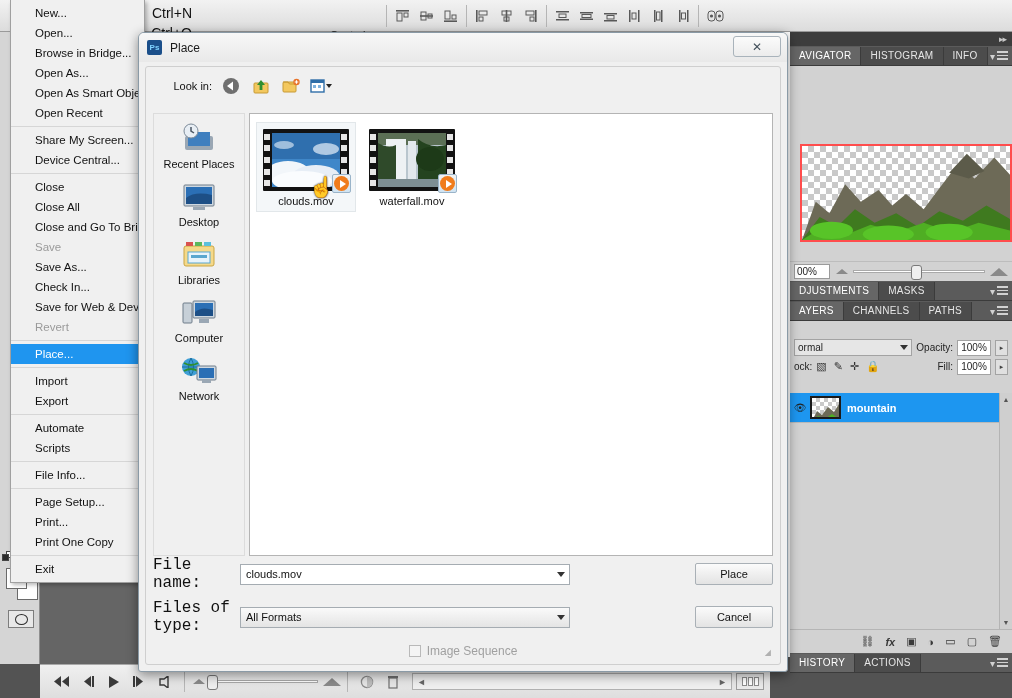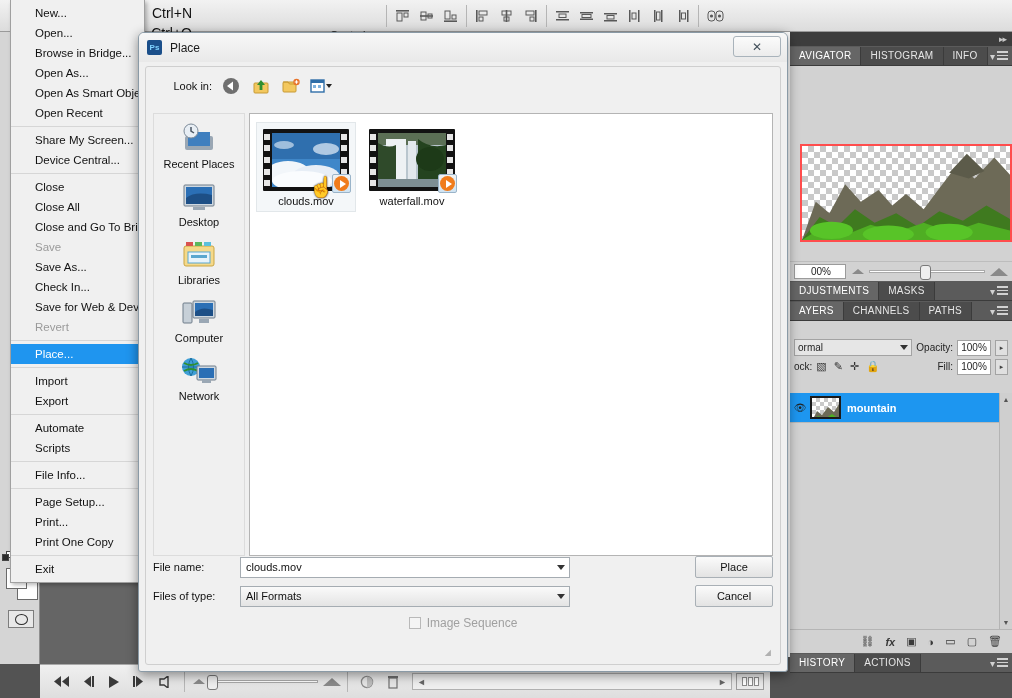--- a/index.html
+++ b/index.html
@@ -85,21 +85,21 @@
   .nav-thumb {
     position:absolute; left:10px; top:78px; width:212px; height:98px;
     border:2px solid #ff4d4d; overflow:hidden;
     background-image:
       linear-gradient(45deg,#c9c9c9 25%,transparent 25%,transparent 75%,#c9c9c9 75%),
       linear-gradient(45deg,#c9c9c9 25%,transparent 25%,transparent 75%,#c9c9c9 75%);
     background-size:12px 12px; background-position:0 0,6px 6px; background-color:#ffffff;
   }
   .mtn { position:absolute; left:0; bottom:0; width:100%; height:100%; }
   .nav-foot { position:absolute; left:0; bottom:0; width:100%; height:20px; background:#d2d2d2; display:flex; align-items:center; padding:0 4px; gap:6px; border-top:1px solid #bdbdbd;}
-  .zoomfield { width:52px; height:15px; background:#fff; border:1px solid #9b9b9b; font-size:10px; line-height:13px; padding-left:2px; color:#222; overflow:hidden;text-align:center; }
+  .zoomfield { width:36px; height:15px; background:#fff; border:1px solid #9b9b9b; font-size:10px; line-height:13px; padding-left:2px; color:#222; overflow:hidden; }
   .nav-slider { flex:1; display:flex; align-items:center; gap:5px; }
   .layers-ctrl { background:#d2d2d2; padding:17px 4px; }
   .lc-line { display:flex; align-items:center; gap:4px; height:19px; font-size:10px; color:#1e1e1e; }
   .blend-select { flex:1; height:17px; background:#e6e6e6; border:1px solid #a3a3a3; display:flex; align-items:center; justify-content:space-between; padding:0 3px; font-size:10px;}
   .numbox { width:34px; height:16px; background:#fff; border:1px solid #a3a3a3; font-size:10px; text-align:center; line-height:14px;}
   .spin { width:13px;height:16px;background:#e0e0e0;border:1px solid #a3a3a3; display:flex;align-items:center;justify-content:center;font-size:7px;color:#444;}
   .lockicons { display:flex; gap:7px; align-items:center; }
   .lockicons span { font-size:11px; color:#333; }
 
   .layerlist { background:#d2d2d2; height:236px; position:relative; }
@@ -175,21 +175,21 @@
   .film .perfs-l i, .film .perfs-r i { width:6px; height:6px; background:#e6e6e6; display:block;}
   .film .frame { position:absolute; left:9px; top:4px; width:68px; height:54px; overflow:hidden;}
   .film .mov-badge { position:absolute; right:-2px; bottom:-2px; width:19px; height:19px; background:linear-gradient(#f2f2f2,#cfe3f2); border:1px solid #9ab4c9; border-radius:2px; display:flex; align-items:center; justify-content:center;}
   .film .mov-badge .circ { width:15px;height:15px;border-radius:50%;background:#f07c1c; display:flex;align-items:center;justify-content:center;}
   .film .mov-badge .circ:after { content:""; width:0;height:0;border-left:6px solid #fff;border-top:4px solid transparent;border-bottom:4px solid transparent; margin-left:2px;}
   .file-name { font-size:11px; color:#111; }
   .handcursor { position:absolute; left:46px; top:46px; font-size:20px; color:#fff; text-shadow:0 0 2px #000; z-index:5;}
 
   .dlg-bottom { position:absolute; left:7px; right:7px; bottom:6px; height:102px; }
   .fb-row { display:flex; align-items:center; gap:9px; margin-bottom:7px; }
-  .fb-lbl { width:78px; font-size:11px; color:#111; }
+  .fb-lbl { width:78px; font-size:16px; color:#111;font-family:Liberation Mono, monospace; }
   .fb-combo { width:330px; height:21px; background:#fff; border:1px solid #a5acb2; display:flex; align-items:center; padding:0 18px 0 5px; font-size:11px; color:#111; position:relative;}
   .fb-combo.gray { background:linear-gradient(#fafafa,#e4e4e4); }
   .fb-btn { width:78px; height:22px; border:1px solid #a9b0b6; border-radius:2px;
     background:linear-gradient(#fbfbfb,#e3e3e3); font-size:11px; color:#111; display:flex; align-items:center; justify-content:center;}
   .seqrow { display:flex; align-items:center; justify-content:center; gap:6px; margin-top:9px; color:#a0a0a0; font-size:12px;}
   .chk { width:12px;height:12px;border:1px solid #b9b9b9;background:#f4f4f4;}
   .fsize { text-align:center; margin-top:13px; font-size:11.5px; color:#111;}
   .grip { position:absolute; right:2px; bottom:1px; font-size:8px; color:#b0b0b0;}
 </style>
 </head>

